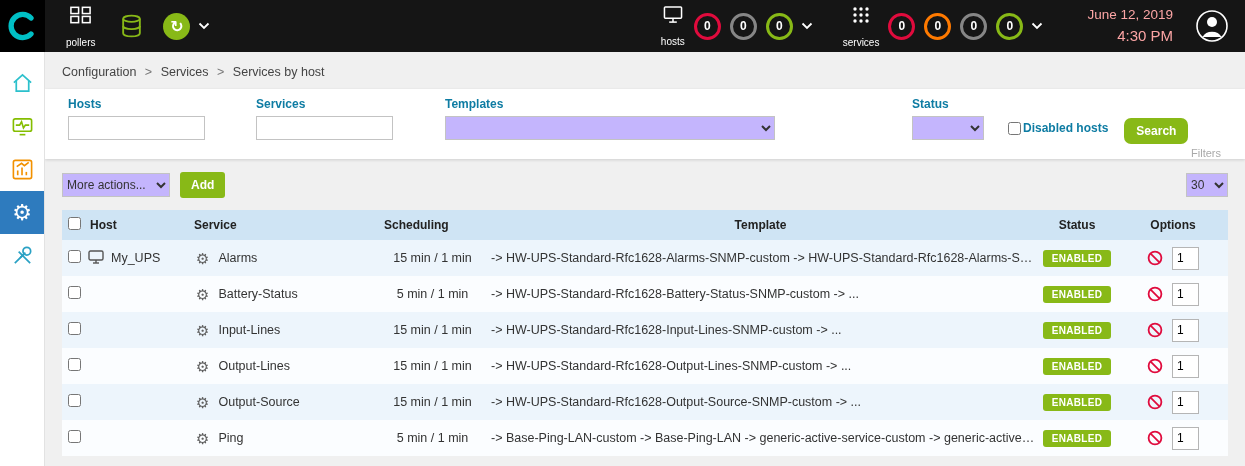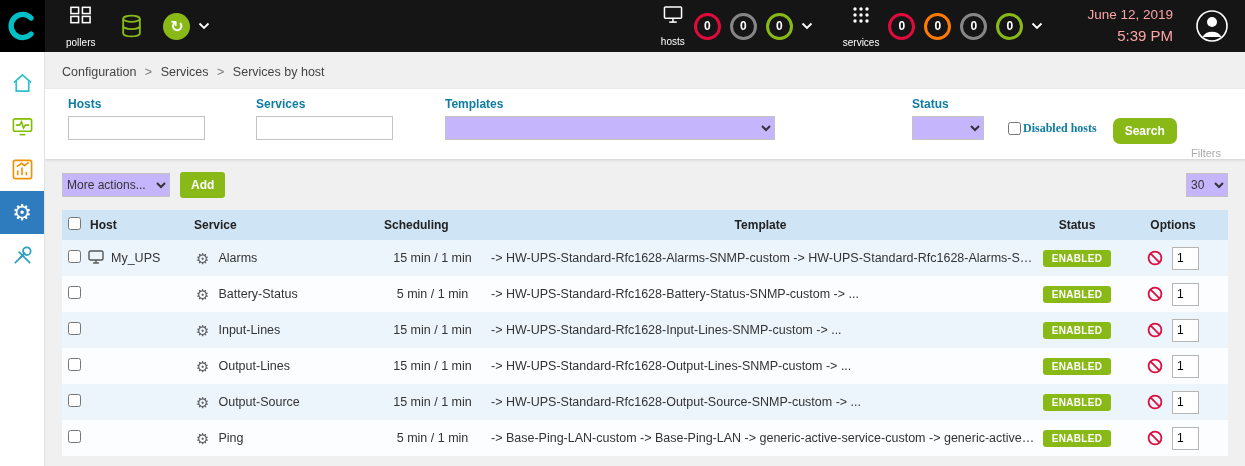--- a/index.html
+++ b/index.html
@@ -41,21 +41,21 @@
   .fcol { display:flex; flex-direction:column; gap:5px; }
   .flabel { font-size:12px; font-weight:bold; color:#0e7ca3; }
   .finput { width:137px; height:24px; border:1px solid #c3c3c3; padding:2px 6px; font-size:12px; background:#fff; }
   select { height:24px; border:1px solid #c3c3c3; background:#c4b5fd; font-size:12px; color:#333; }
   .tpl-select { width:330px; }
   .status-select { width:72px; }
   .fcol-services { margin-left:51px; }
   .fcol-templates { margin-left:52px; }
   .fcol-status { margin-left:137px; }
   .disabled-wrap { display:flex; align-items:center; margin-left:24px; margin-top:24px; gap:2px; cursor:pointer; }
-  .disabled-label { font-size:12px; font-weight:bold; color:#0e7ca3;font-family:Liberation Serif, serif; }
+  .disabled-label { font-size:12px; font-weight:bold; color:#0e7ca3; }
   .search-btn { margin-left:16px; margin-top:21px; background:#88b917; color:#fff; border:none; font-size:12px; font-weight:bold; padding:6px 12px; border-radius:7px; cursor:pointer; }
   .filters-note { position:absolute; right:24px; bottom:0px; color:#a9a9a9; font-size:11px; cursor:pointer; }
 
   
   .actions-row { display:flex; align-items:center; padding:13px 17px 11px; }
   .more-select { width:108px; }
   .add-btn { margin-left:10px; background:#88b917; color:#fff; border:none; font-size:12px; font-weight:bold; padding:6px 11px; border-radius:3px; cursor:pointer; }
   .pagesize { margin-left:auto; width:42px; }
 
   
@@ -165,21 +165,21 @@
       <span class="counter c-green">0</span>
       <span class="chev">
         <svg width="12" height="8" viewBox="0 0 12 8" fill="none" stroke="#fff" stroke-width="1.8">
             <polyline points="1.5,1.5 6,6 10.5,1.5"></polyline>
           </svg>
       </span>
     </div>
 
     <div class="datetime">
       <div class="date">June 12, 2019</div>
-      <div class="time">5:39 PM</div>
+      <div class="time">4:30 PM</div>
     </div>
 
     <div class="profile">
       <svg width="34" height="34" viewBox="0 0 34 34">
         <circle cx="17" cy="17" r="15" fill="none" stroke="#fff" stroke-width="1.6"></circle>
         <circle cx="17" cy="13" r="5" fill="#fff"></circle>
         <path d="M7.5 28 a10.5 9 0 0 1 19 0 Z" fill="#fff"></path>
       </svg>
     </div>
   </header>

